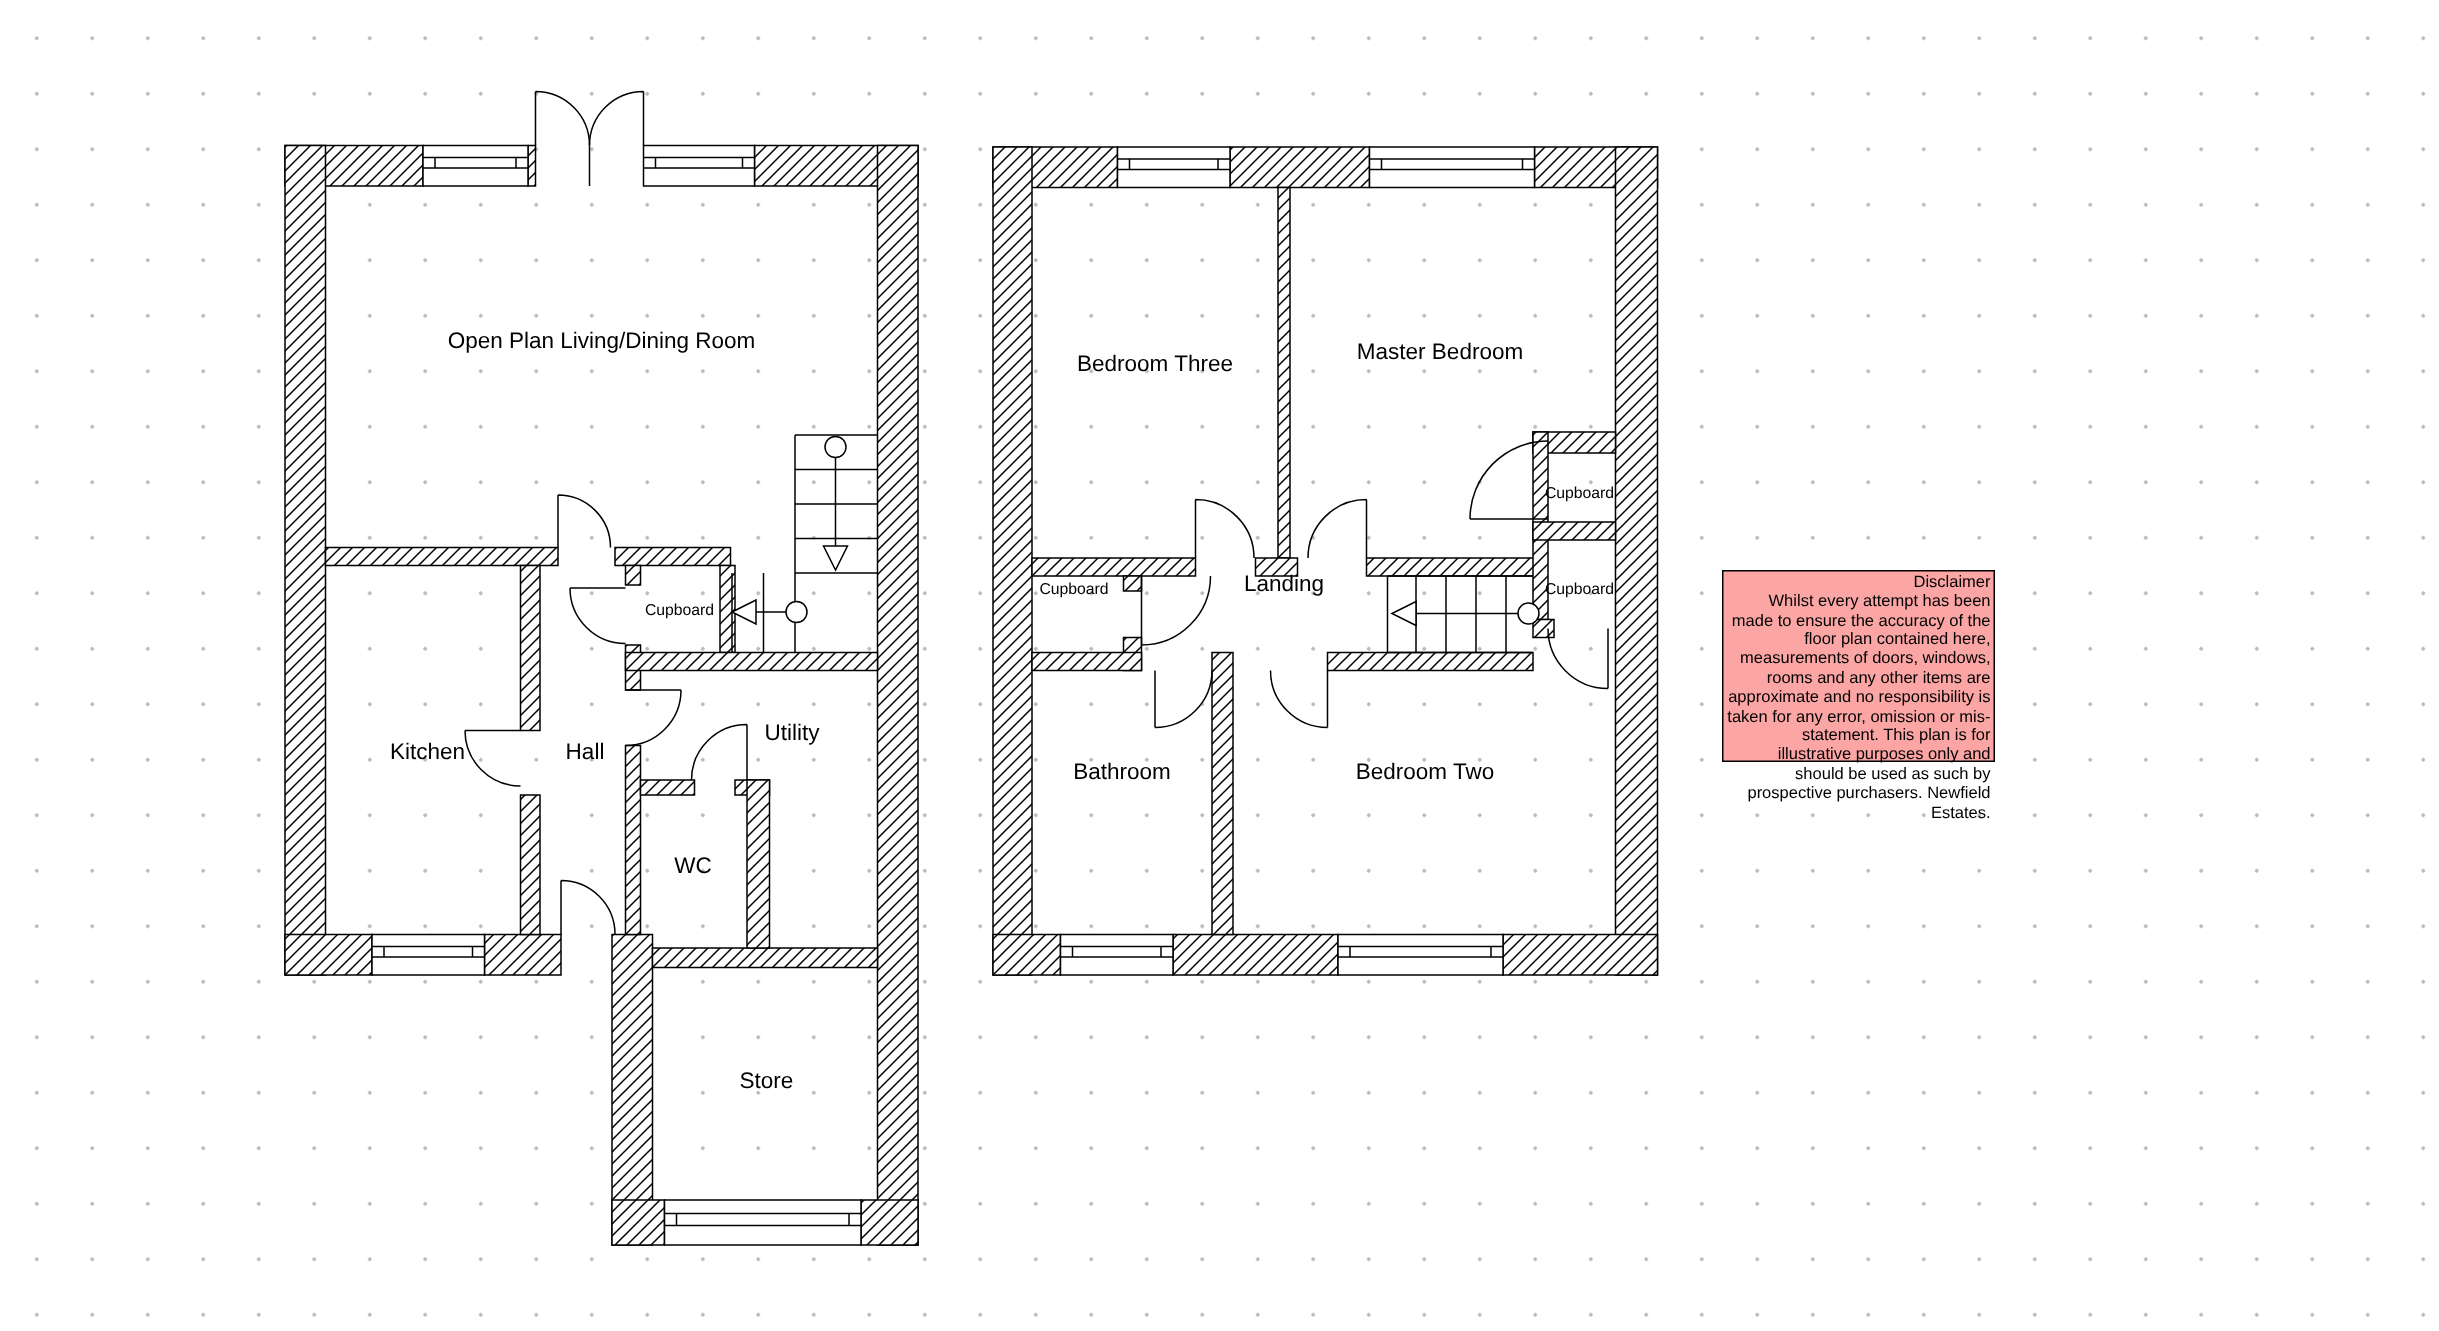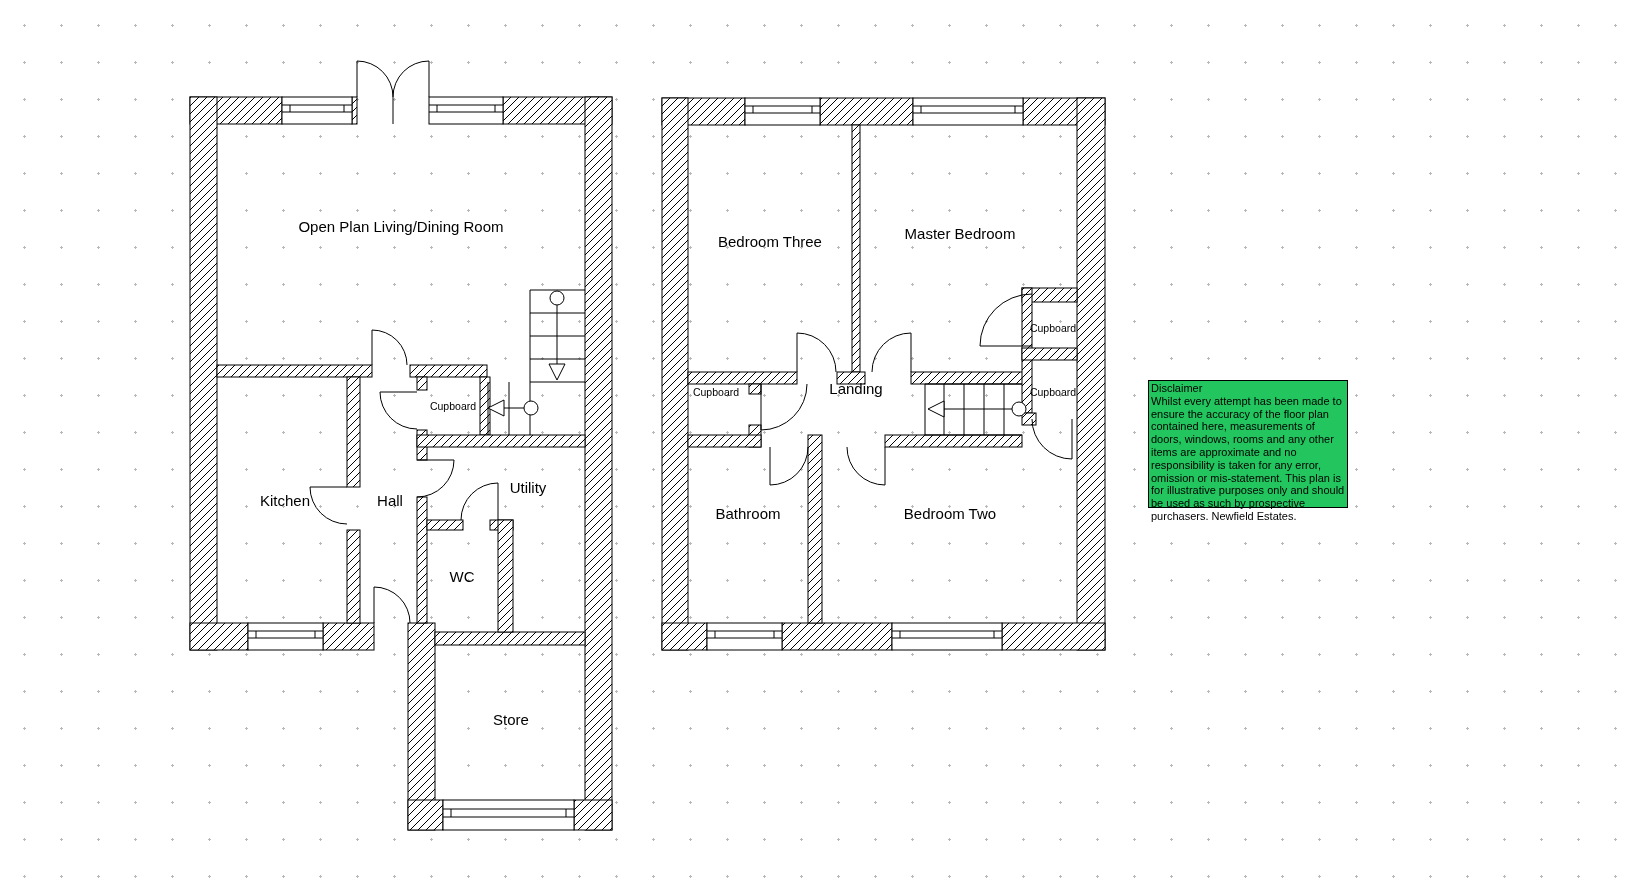--- a/index.html
+++ b/index.html
@@ -15,23 +15,23 @@
   svg{position:absolute;left:0;top:0;}
   .wall{fill:url(#hatch);stroke:#000;stroke-width:1;}
   .win{fill:#ffffff;stroke:#000;stroke-width:1;}
   .wln{stroke:#000;stroke-width:1;fill:none;}
   .door{stroke:#000;stroke-width:1;fill:none;}
   .stair{stroke:#000;stroke-width:1;fill:none;}
   .stairsym{stroke:#000;stroke-width:1;fill:#ffffff;}
   .lbl{font-family:"Liberation Sans",sans-serif;font-size:15px;fill:#000;text-anchor:middle;}
   .lbl-sm{font-family:"Liberation Sans",sans-serif;font-size:10.5px;fill:#000;text-anchor:middle;}
   #disclaimer-box{
-    position:absolute;left:1148px;top:380px;width:200px;height:128px;
-    background:#22c55e;border:1px solid #000;box-sizing:border-box;
-    font-size:11px;line-height:12.8px;text-align:left;color:#000;
+    position:absolute;left:1148px;top:380px;width:182px;height:128px;
+    background:#fca5a5;border:1px solid #000;box-sizing:border-box;
+    font-size:11px;line-height:12.8px;text-align:right;color:#000;
     padding:1px 2px;
   }
   #disclaimer-box .t{display:block;}
 </style>
 </head>
 <body>
 
 <svg width="1626" height="887" viewBox="0 0 1626 887">
   <defs>
     <pattern id="hatch" width="8" height="8" patternUnits="userSpaceOnUse">

